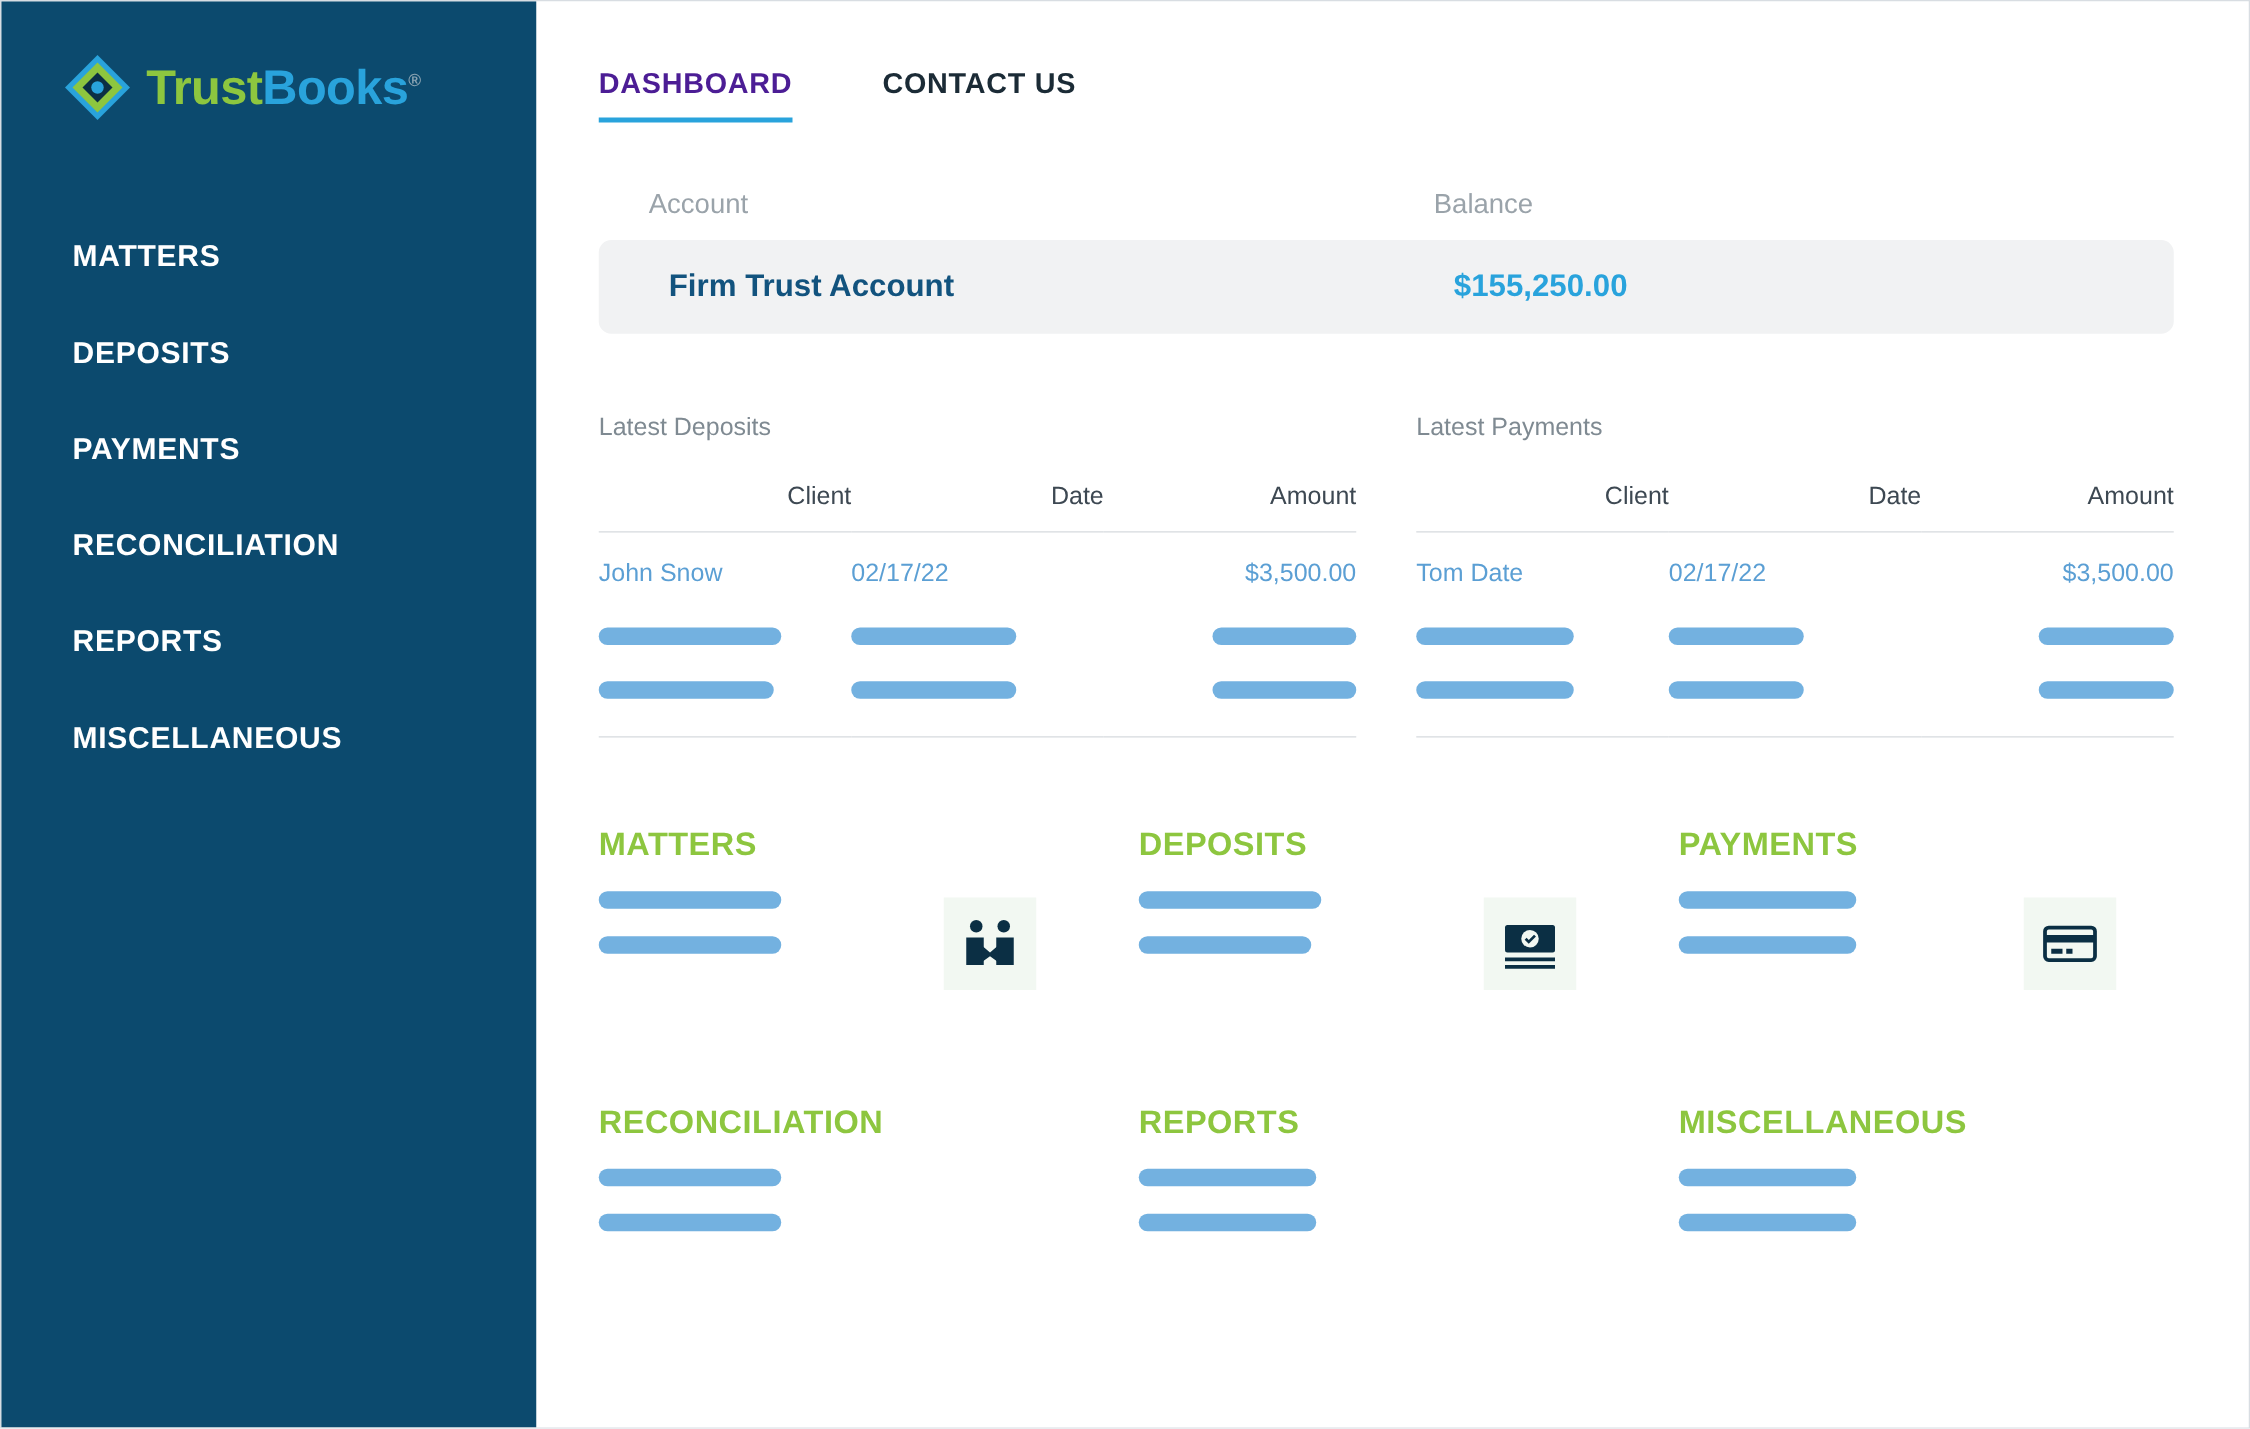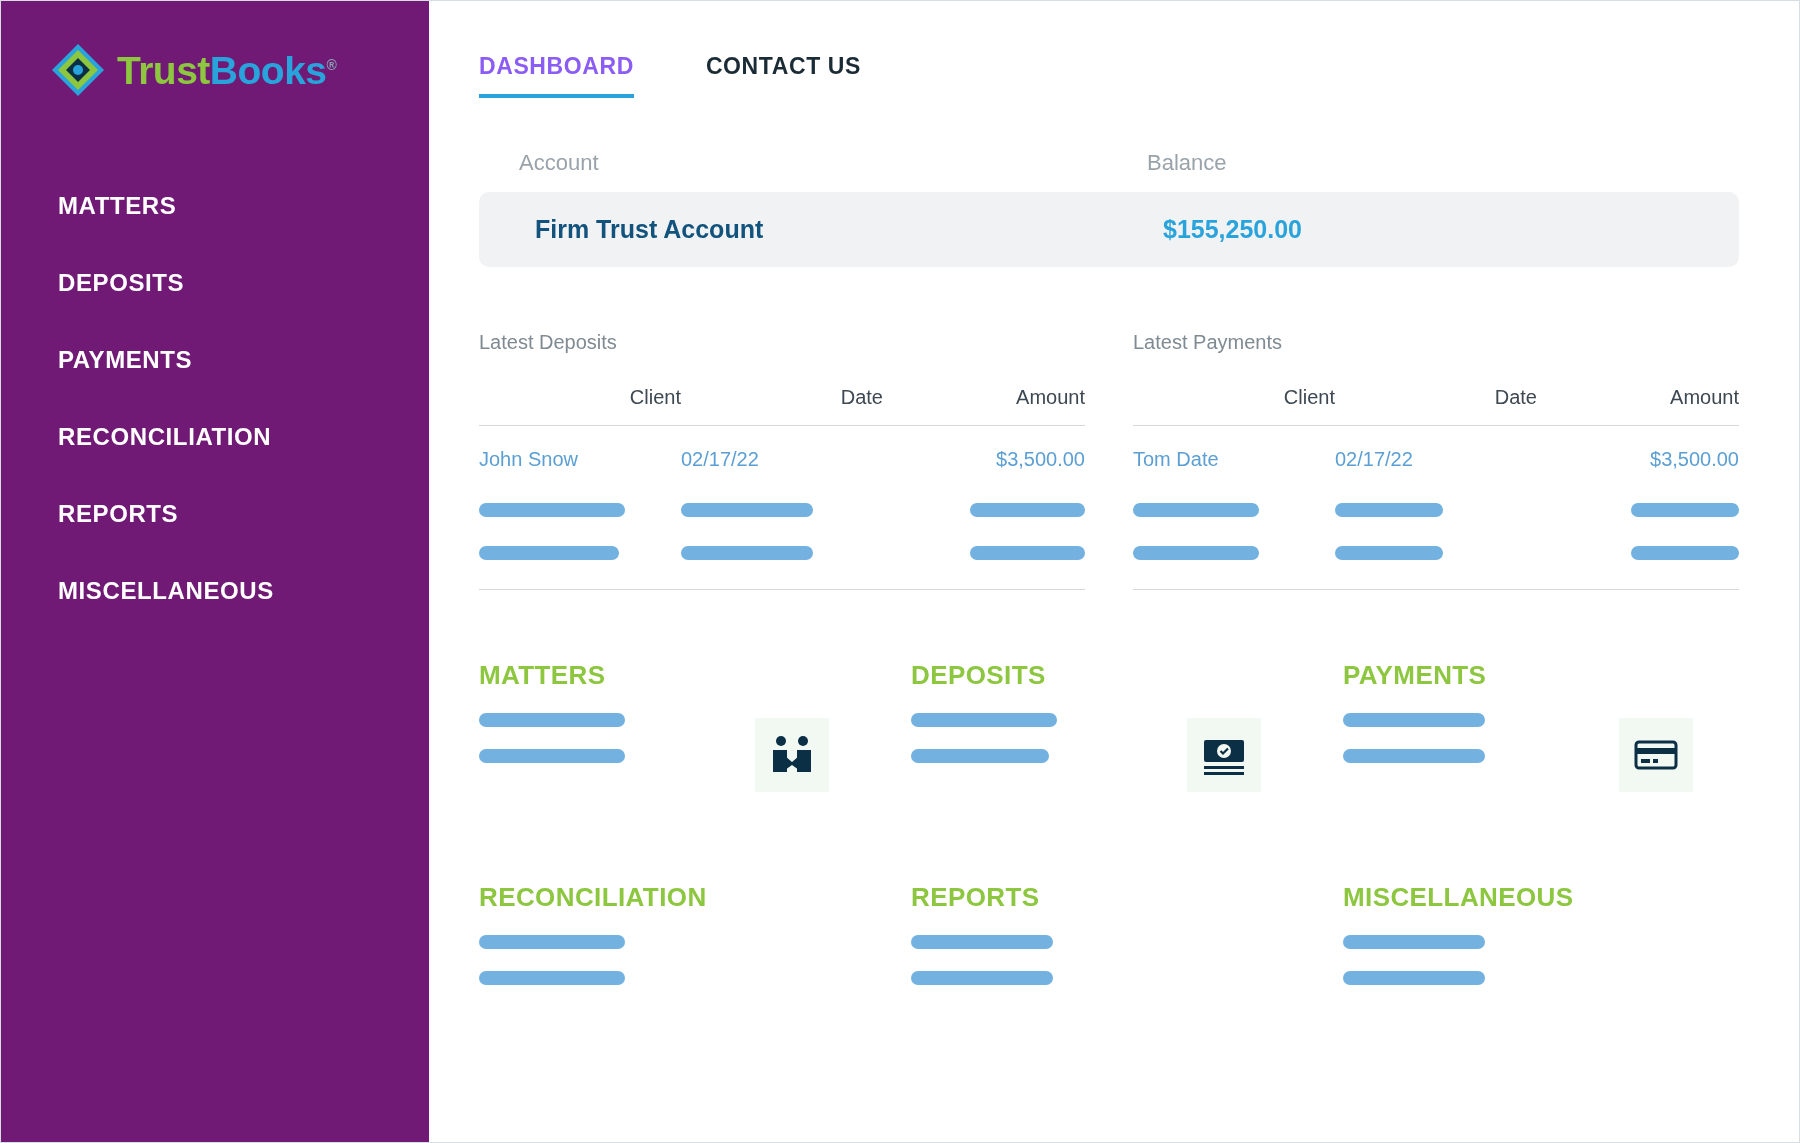--- a/index.html
+++ b/index.html
@@ -16,21 +16,21 @@
     display: flex;
     background: #ffffff;
     border: 1px solid #d8dde2;
     overflow: hidden;
   }
 
   
   .sidebar {
     width: 428px;
     flex: 0 0 428px;
-    background: #701a75;
+    background: #0c4a6e;
     padding: 42px 0 0 0;
   }
   .logo-row {
     display: flex;
     align-items: center;
     padding-left: 50px;
     margin-bottom: 70px;
   }
   .logo-mark { width: 54px; height: 54px; margin-right: 12px; flex: 0 0 54px; }
   .logo-text {
@@ -67,21 +67,21 @@
   .tabs { display: flex; align-items: flex-start; gap: 72px; margin-bottom: 52px; }
   .tab {
     font-size: 23px;
     font-weight: bold;
     letter-spacing: 0.6px;
     color: #1b2b36;
     padding-bottom: 14px;
     cursor: pointer;
     white-space: nowrap;
   }
-  .tab.active { color: #8b5cf6; border-bottom: 4px solid #29a3dc; }
+  .tab.active { color: #4c1d95; border-bottom: 4px solid #29a3dc; }
 
   .acct-head {
     display: flex;
     font-size: 22px;
     color: #9aa3aa;
     padding: 0 40px;
     margin-bottom: 16px;
   }
   .acct-head .c1 { width: 628px; }
 

